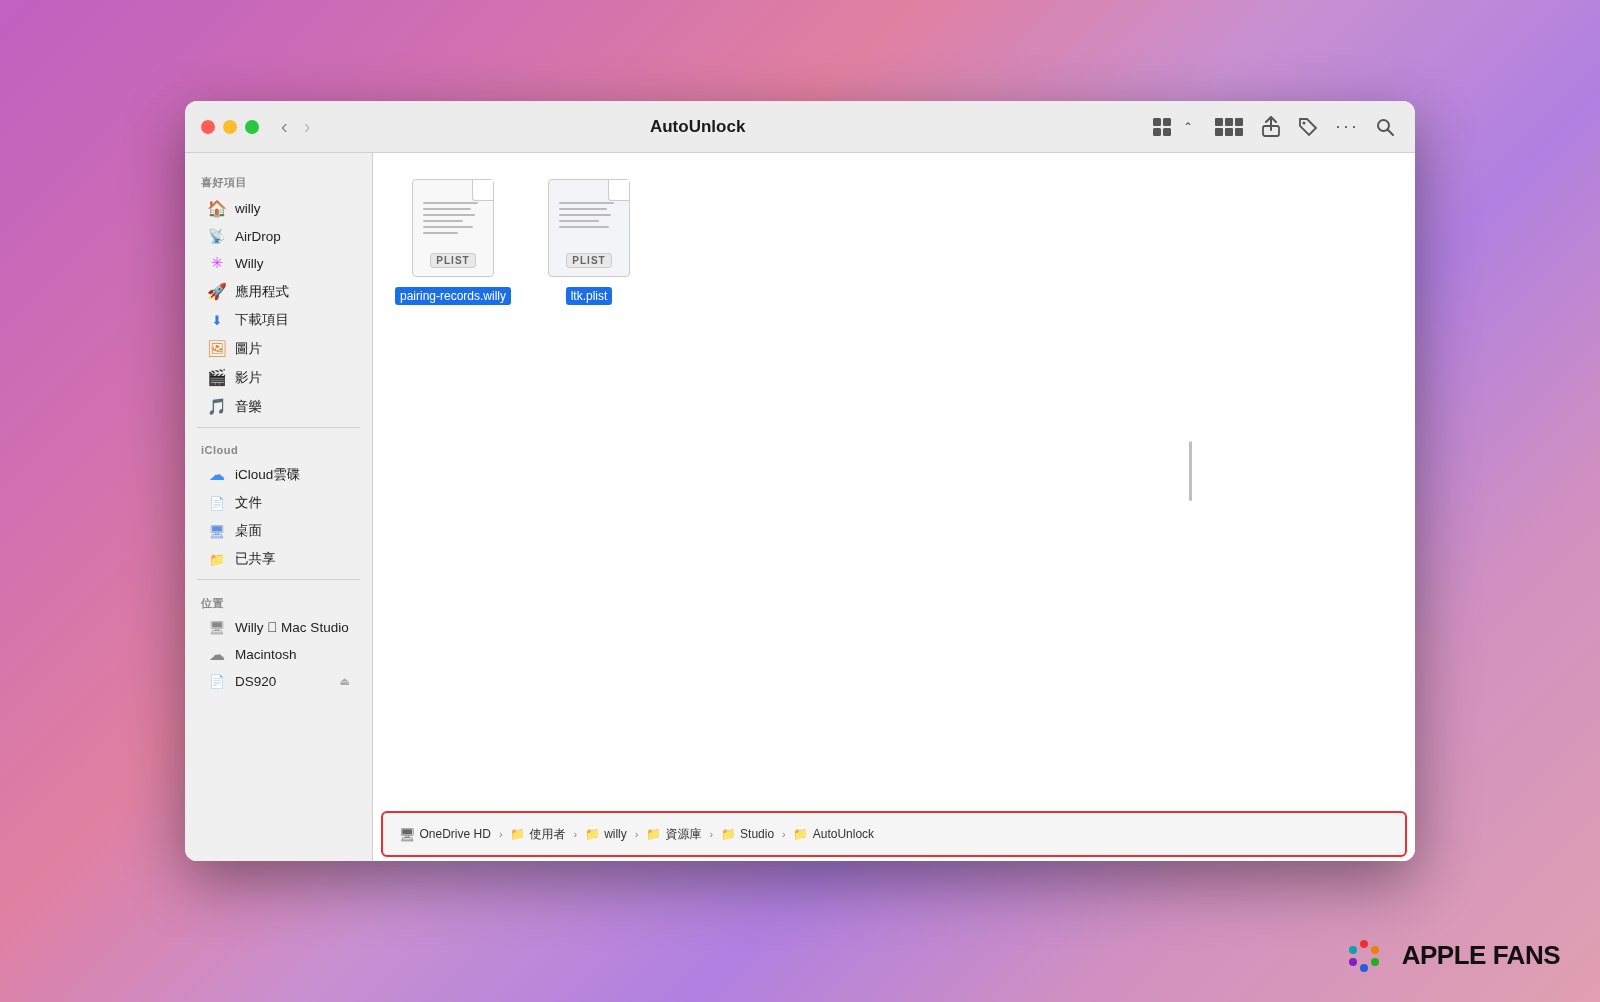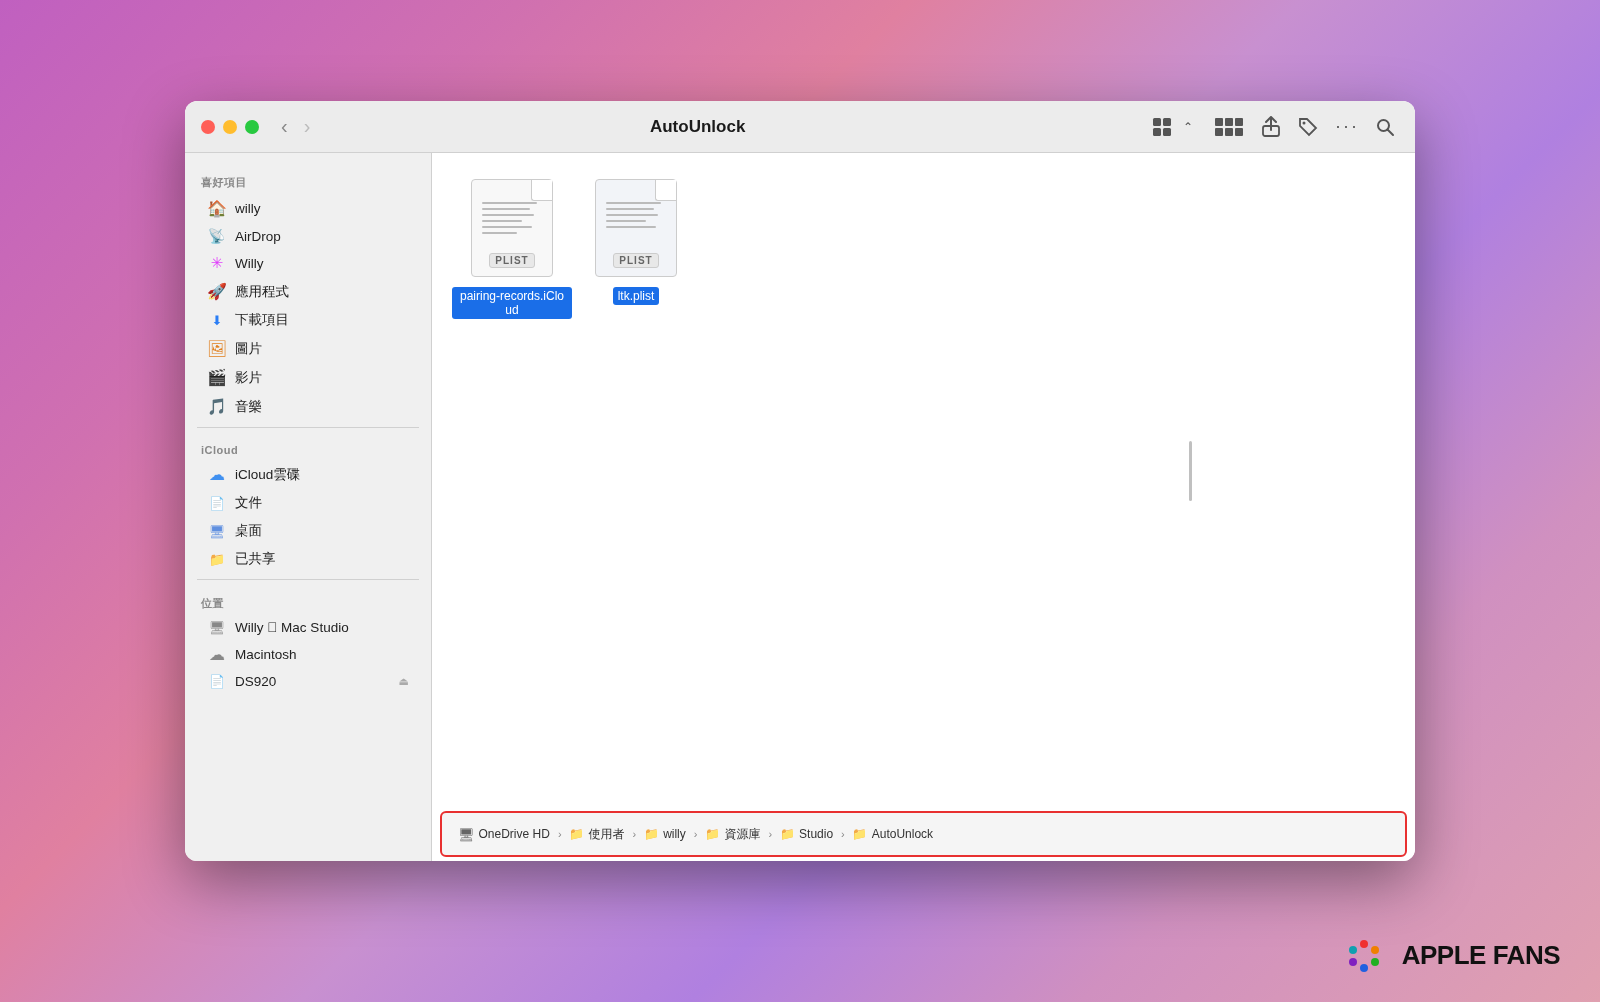--- a/index.html
+++ b/index.html
@@ -84,21 +84,21 @@
       display: flex;
       align-items: center;
       justify-content: center;
     }
     .finder-body {
       display: flex;
       flex: 1;
       overflow: hidden;
     }
     .sidebar {
-      width: 247px;
+      width: 188px;
       background: #f0f0f0;
       border-right: 1px solid #d0d0d0;
       padding: 12px 0;
       overflow-y: auto;
       flex-shrink: 0;
     }
     .sidebar-section-label {
       font-size: 11px;
       font-weight: 600;
       color: #888;
@@ -139,21 +139,21 @@
       display: flex;
       flex-direction: column;
       overflow: hidden;
     }
     .files-area {
       flex: 1;
       padding: 20px;
       display: flex;
       flex-wrap: wrap;
       align-content: flex-start;
-      gap: 4px;
+      gap: 16px;
       overflow-y: auto;
     }
     .file-item {
       display: flex;
       flex-direction: column;
       align-items: center;
       width: 120px;
       cursor: pointer;
     }
     .file-icon {
@@ -459,21 +459,21 @@
                 <div class="plist-line"></div>
                 <div class="plist-line"></div>
                 <div class="plist-line"></div>
                 <div class="plist-line"></div>
                 <div class="plist-line"></div>
                 <div class="plist-line"></div>
               </div>
               <div class="plist-badge">PLIST</div>
             </div>
           </div>
-          <div class="file-name file-name-selected">pairing-records.iCloud</div>
+          <div class="file-name file-name-selected">pairing-records.willy</div>
         </div>
 
         <div class="file-item">
           <div class="file-icon">
             <div class="plist-file" style="background: #f2f4f8;">
               <div class="plist-lines">
                 <div class="plist-line"></div>
                 <div class="plist-line"></div>
                 <div class="plist-line"></div>
                 <div class="plist-line"></div>

